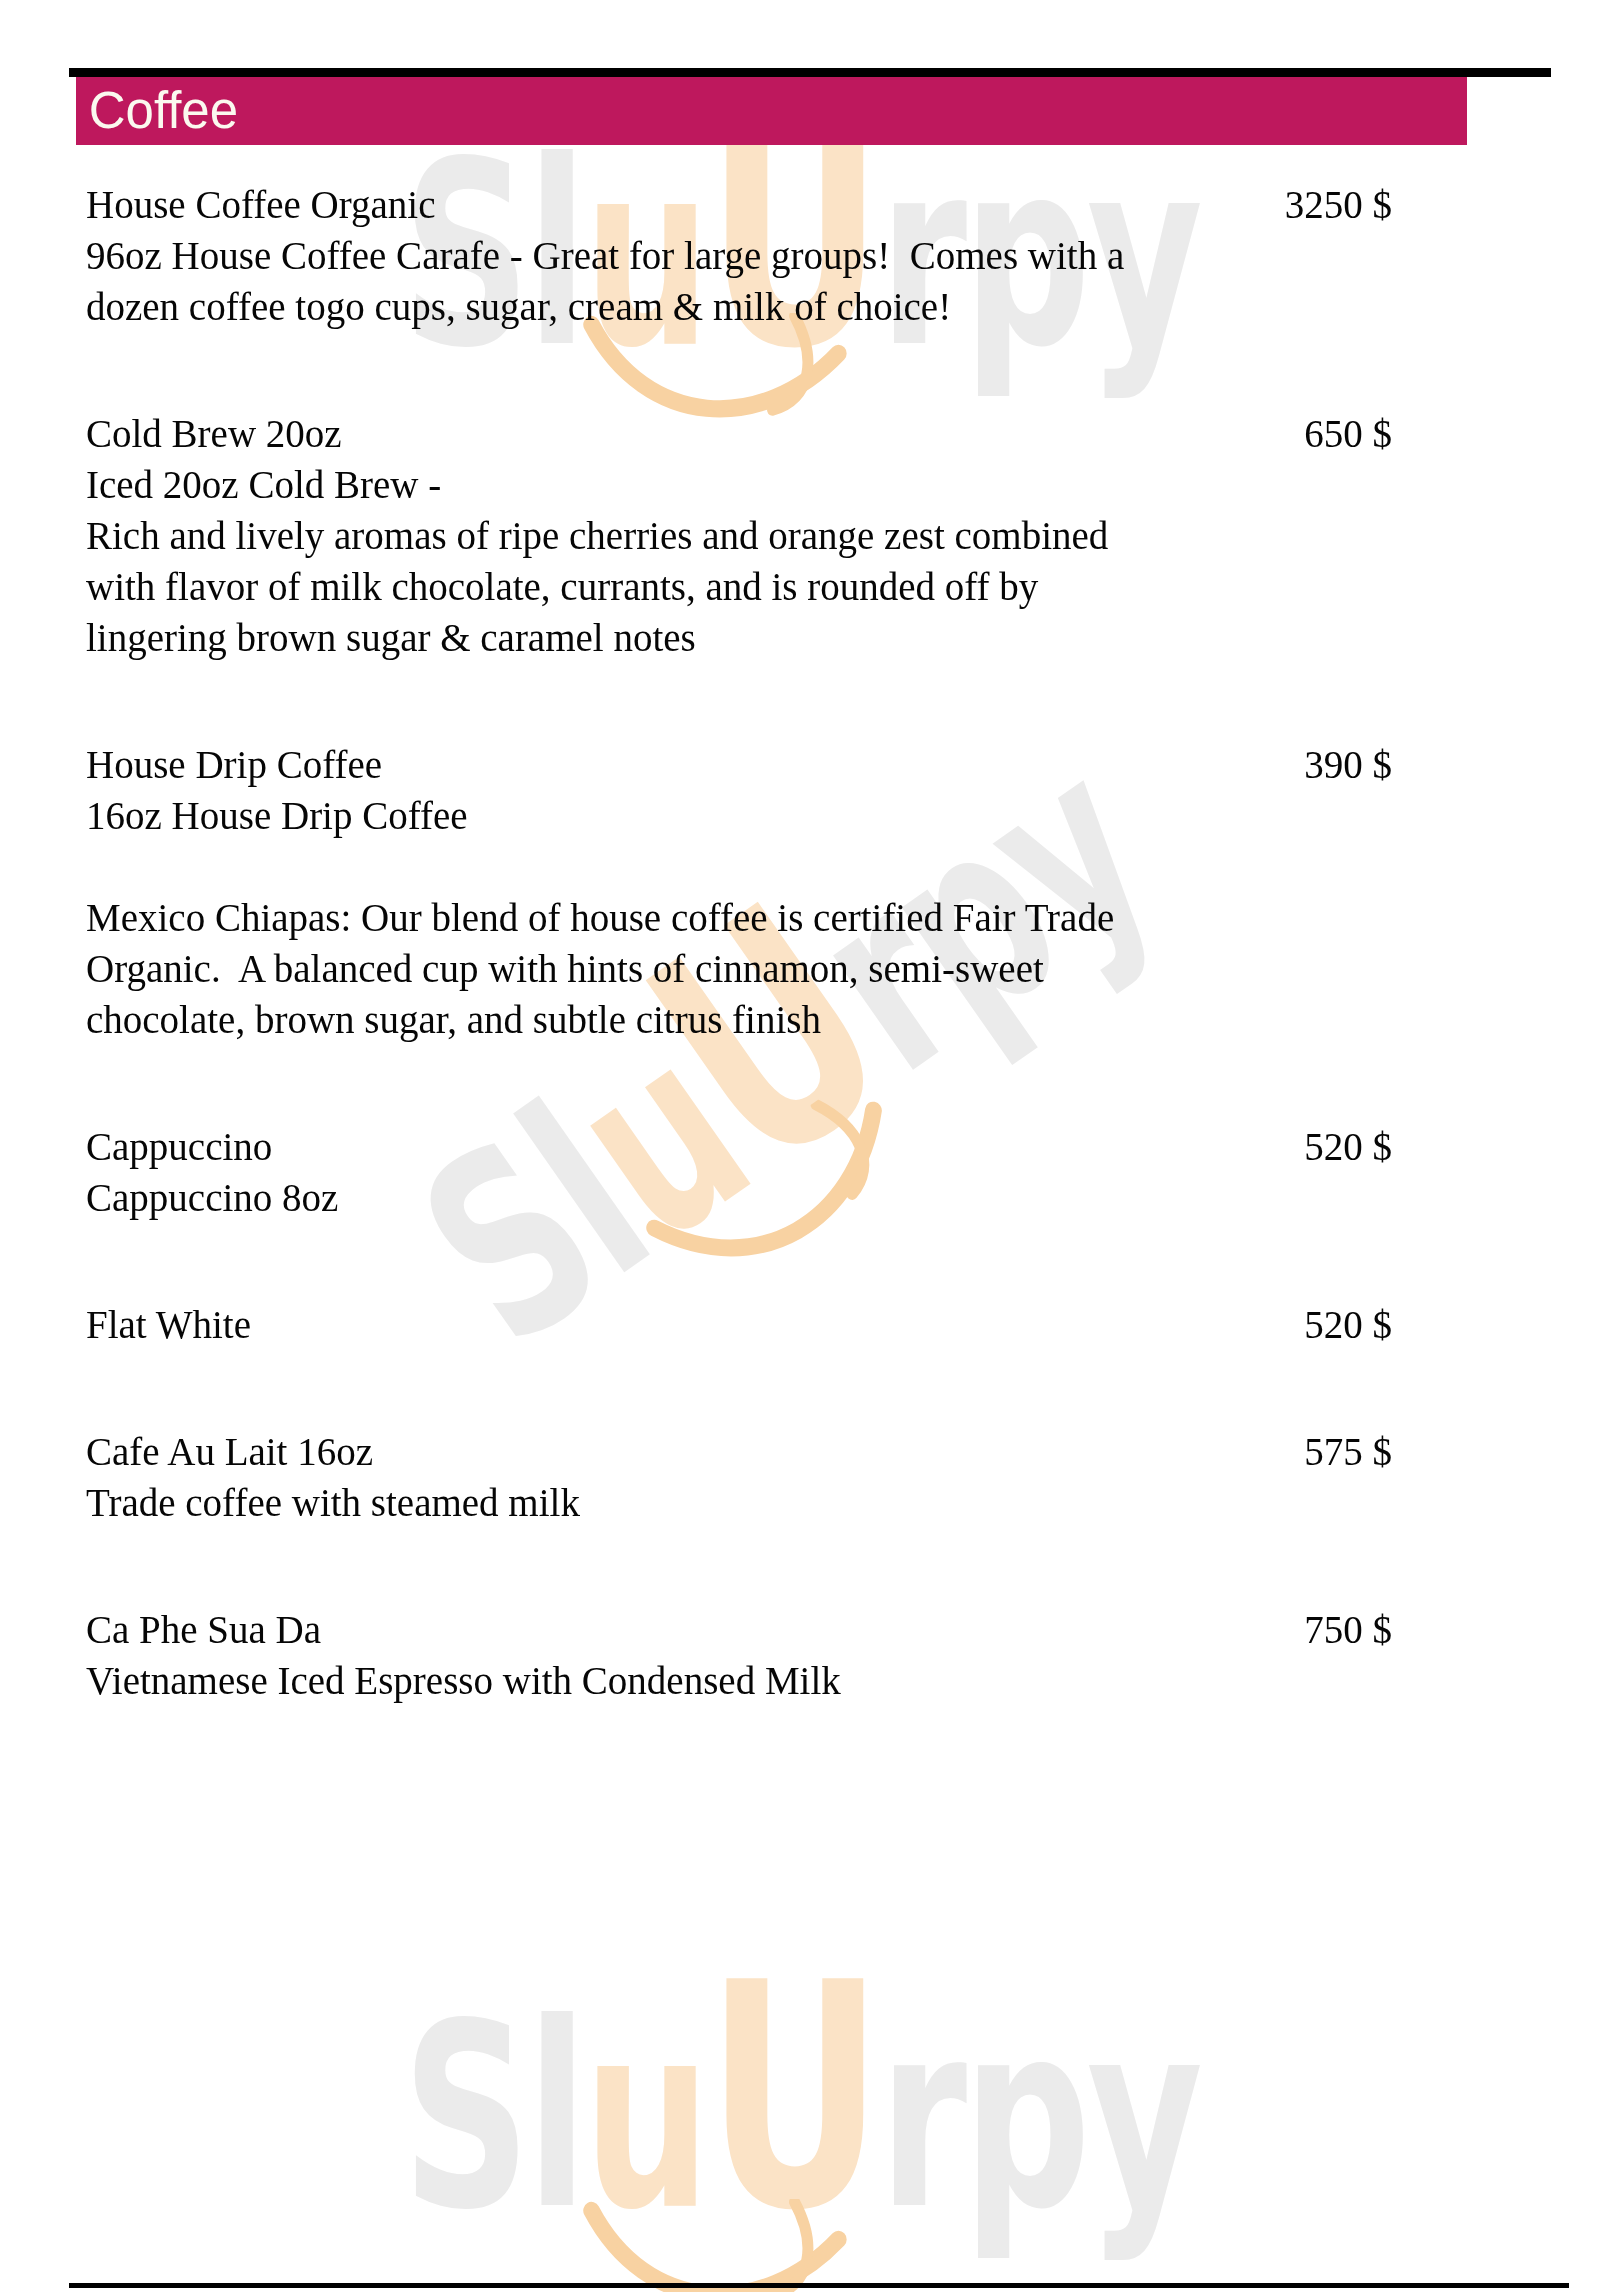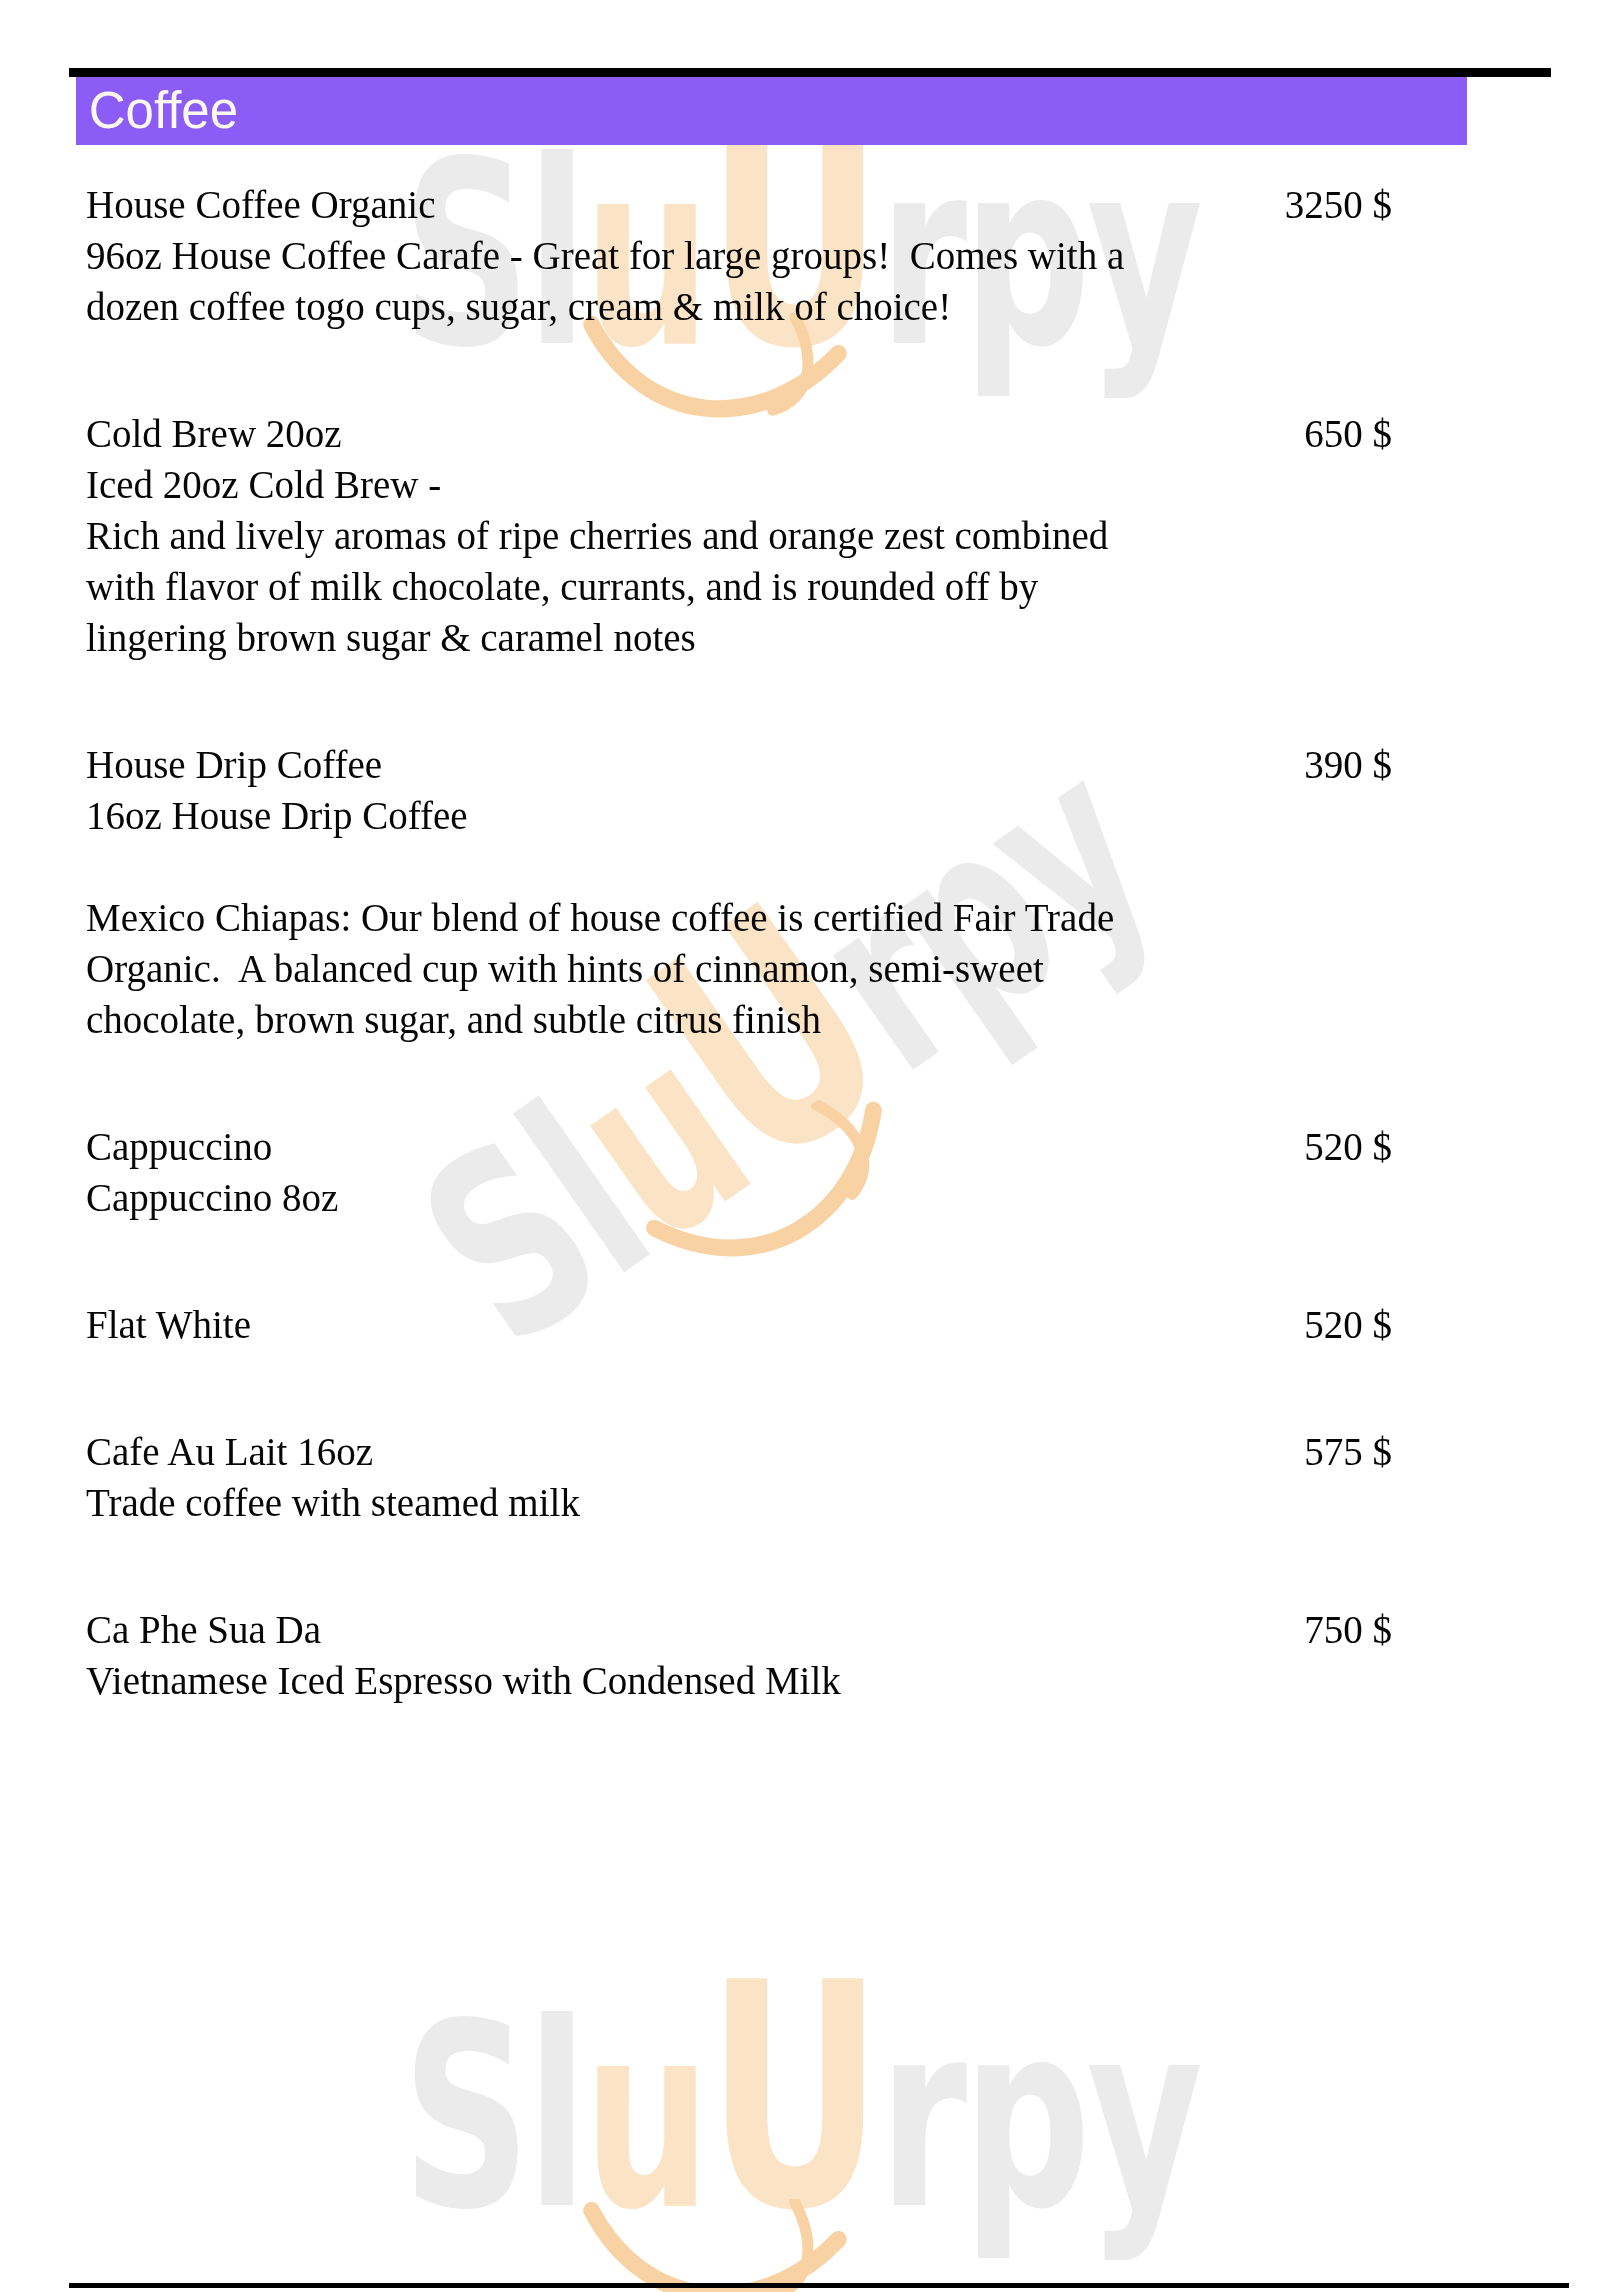--- a/index.html
+++ b/index.html
@@ -75,21 +75,21 @@
         <path d="M390,5 C432,80 420,150 350,168" fill="none" stroke="#f8d2a2" stroke-width="20" stroke-linecap="round"></path>
       </svg></div>
   <div class="wm" id="wm-bottom"><span class="seg-gray">Sl</span><span class="seg-peach">u</span><span class="seg-peach seg-large">U</span><span class="seg-gray">rpy</span><svg class="wm-smile" viewBox="0 0 500 220" preserveAspectRatio="none">
         <path d="M20,20 C120,200 330,210 470,70" fill="none" stroke="#f8d2a2" stroke-width="30" stroke-linecap="round"></path>
         <path d="M390,5 C432,80 420,150 350,168" fill="none" stroke="#f8d2a2" stroke-width="20" stroke-linecap="round"></path>
       </svg></div>
 </div>
 
 <div class="top-rule" style="background: rgb(0, 0, 0);"></div>
 
-<div class="banner" style="background: #8b5cf6; color: rgb(251, 249, 239);">
+<div class="banner" style="background: #be185d; color: rgb(251, 249, 239);">
   <span>Coffee</span>
 </div>
 
 <div class="menu" id="menu">
     <div class="menu-item">
       <div class="item-row">
         <span class="item-name">House Coffee Organic</span>
         <span class="item-price">3250 $</span>
       </div>
       <div class="desc-line">96oz House Coffee Carafe - Great for large groups!  Comes with a</div>

